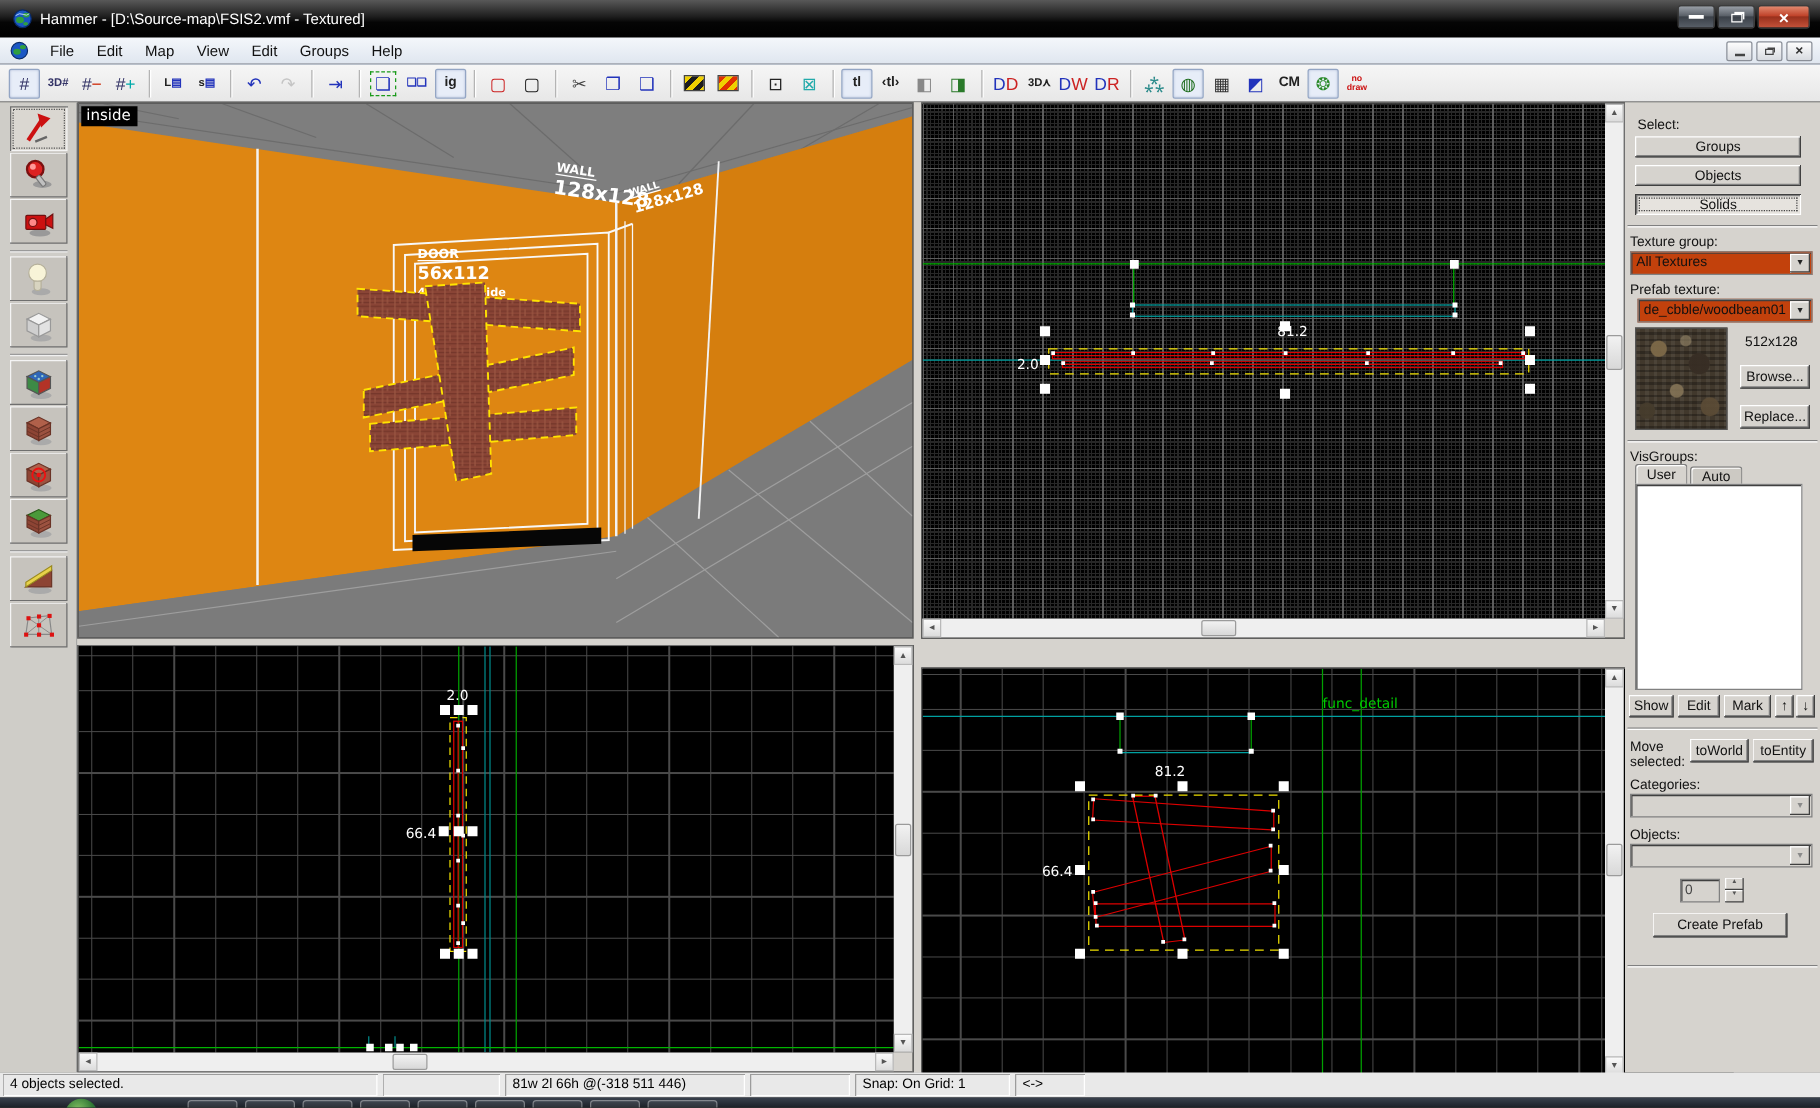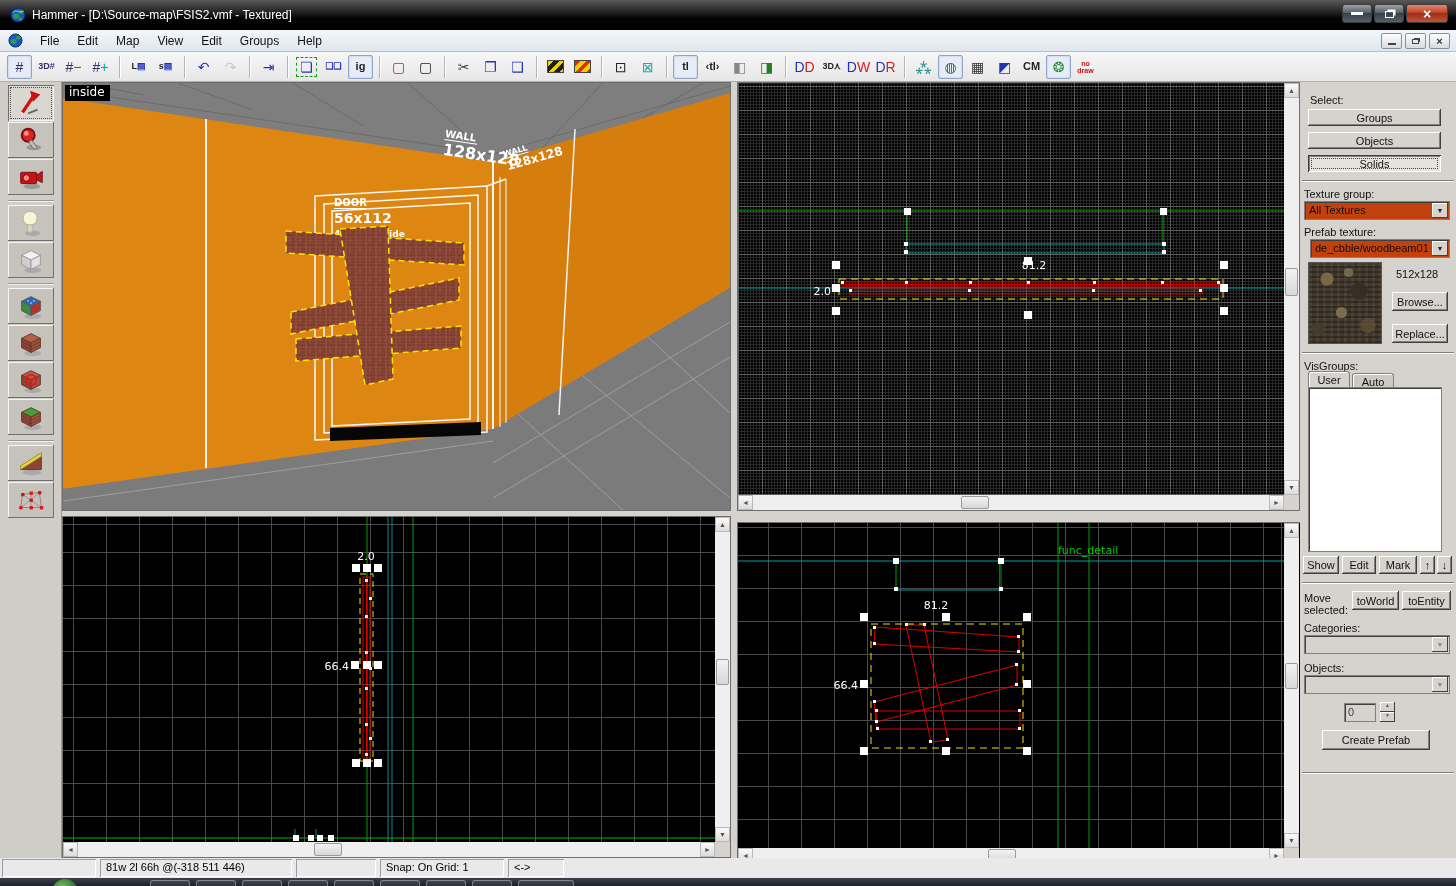--- a/index.html
+++ b/index.html
@@ -650,21 +650,21 @@
           <div class="sb-thumb" style="left:1px;top:142px;width:13px;height:26px"></div>
         </div>
         <div class="sb" style="left:0;top:325px;width:652px;height:15px">
           <div class="sb-arrow" style="left:0">◄</div>
             <div class="sb-arrow" style="right:0;left:auto">►</div>
           <div class="sb-thumb" style="top:1px;left:251px;width:28px;height:13px"></div>
         </div>
         <div style="position:absolute;left:652px;top:325px;width:15px;height:15px;background:#d6d3ce"></div>
       </div>
 
-      <div class="vp" style="left:675px;top:440px;width:651px;height:342px">
+      <div class="vp" style="left:675px;top:452px;width:651px;height:342px">
         <div class="vp-content grid-coarse" style="width:546px;height:325px;background-position:-3px 5px">
           <svg width="546" height="325">
             <line x1="320" y1="0" x2="320" y2="325" stroke="#00a000"></line>
             <line x1="351" y1="0" x2="351" y2="325" stroke="#00a000"></line>
             <line x1="0" y1="38" x2="546" y2="38" stroke="#00a0a0"></line>
             <line x1="158" y1="38" x2="158" y2="67" stroke="#00a000"></line>
             <line x1="263" y1="38" x2="263" y2="67" stroke="#00a000"></line>
             <line x1="158" y1="67" x2="263" y2="67" stroke="#00a0a0"></line>
             <g fill="#fff">
               <rect x="155" y="35" width="6" height="6"></rect>
@@ -788,20 +788,21 @@
       <div class="spin-btns" style="left:80px;top:620px">
         <div>▲</div>
         <div>▼</div>
       </div>
       <div class="btn3d" style="left:22px;top:648px;width:108px;height:20px">Create Prefab</div>
       <div class="sep-etch" style="top:690px"></div>
     </div>
   </div>
 
   <div class="statusbar">
+    <div class="seg" style="width:300px">4 objects selected.</div>
     <div class="seg" style="width:94px"></div>
     <div class="seg" style="width:192px">81w 2l 66h @(-318 511 446)</div>
     <div class="seg" style="width:80px"></div>
     <div class="seg" style="width:124px">Snap: On Grid: 1</div>
     <div class="seg" style="width:56px">&lt;-&gt;</div>
   </div>
 
   <div class="taskbar">
     <div class="orb"></div>
     <div class="tb-slot" style="left:150px"></div>

